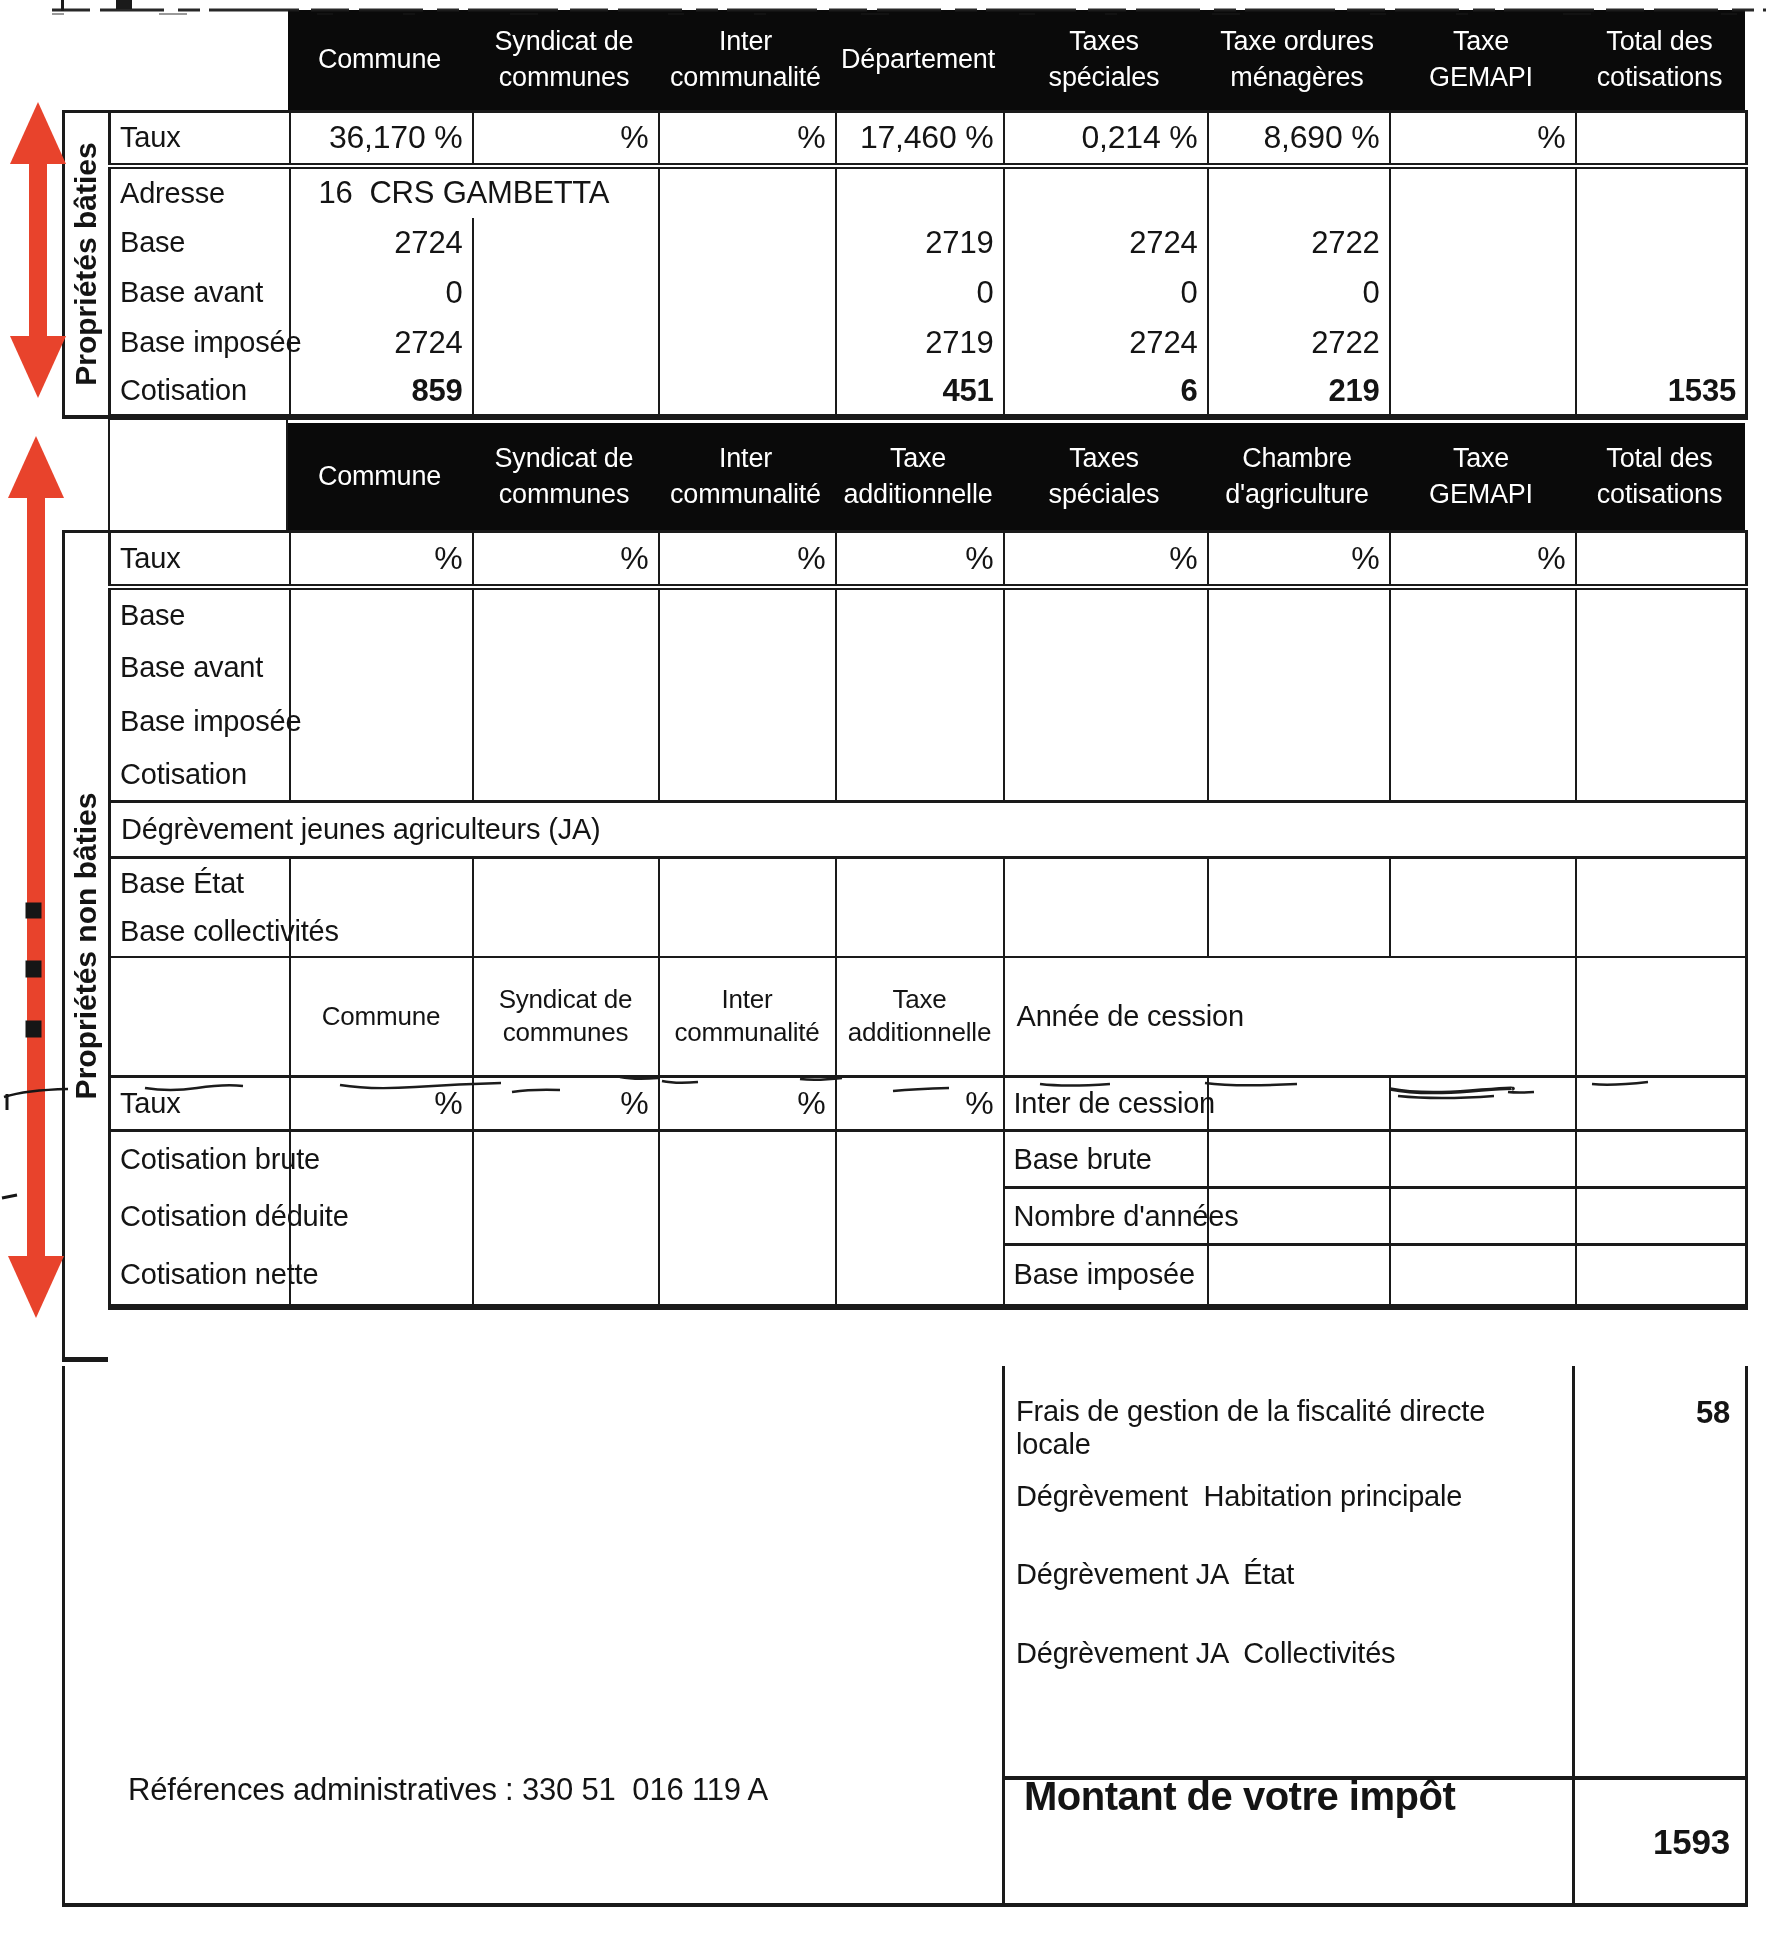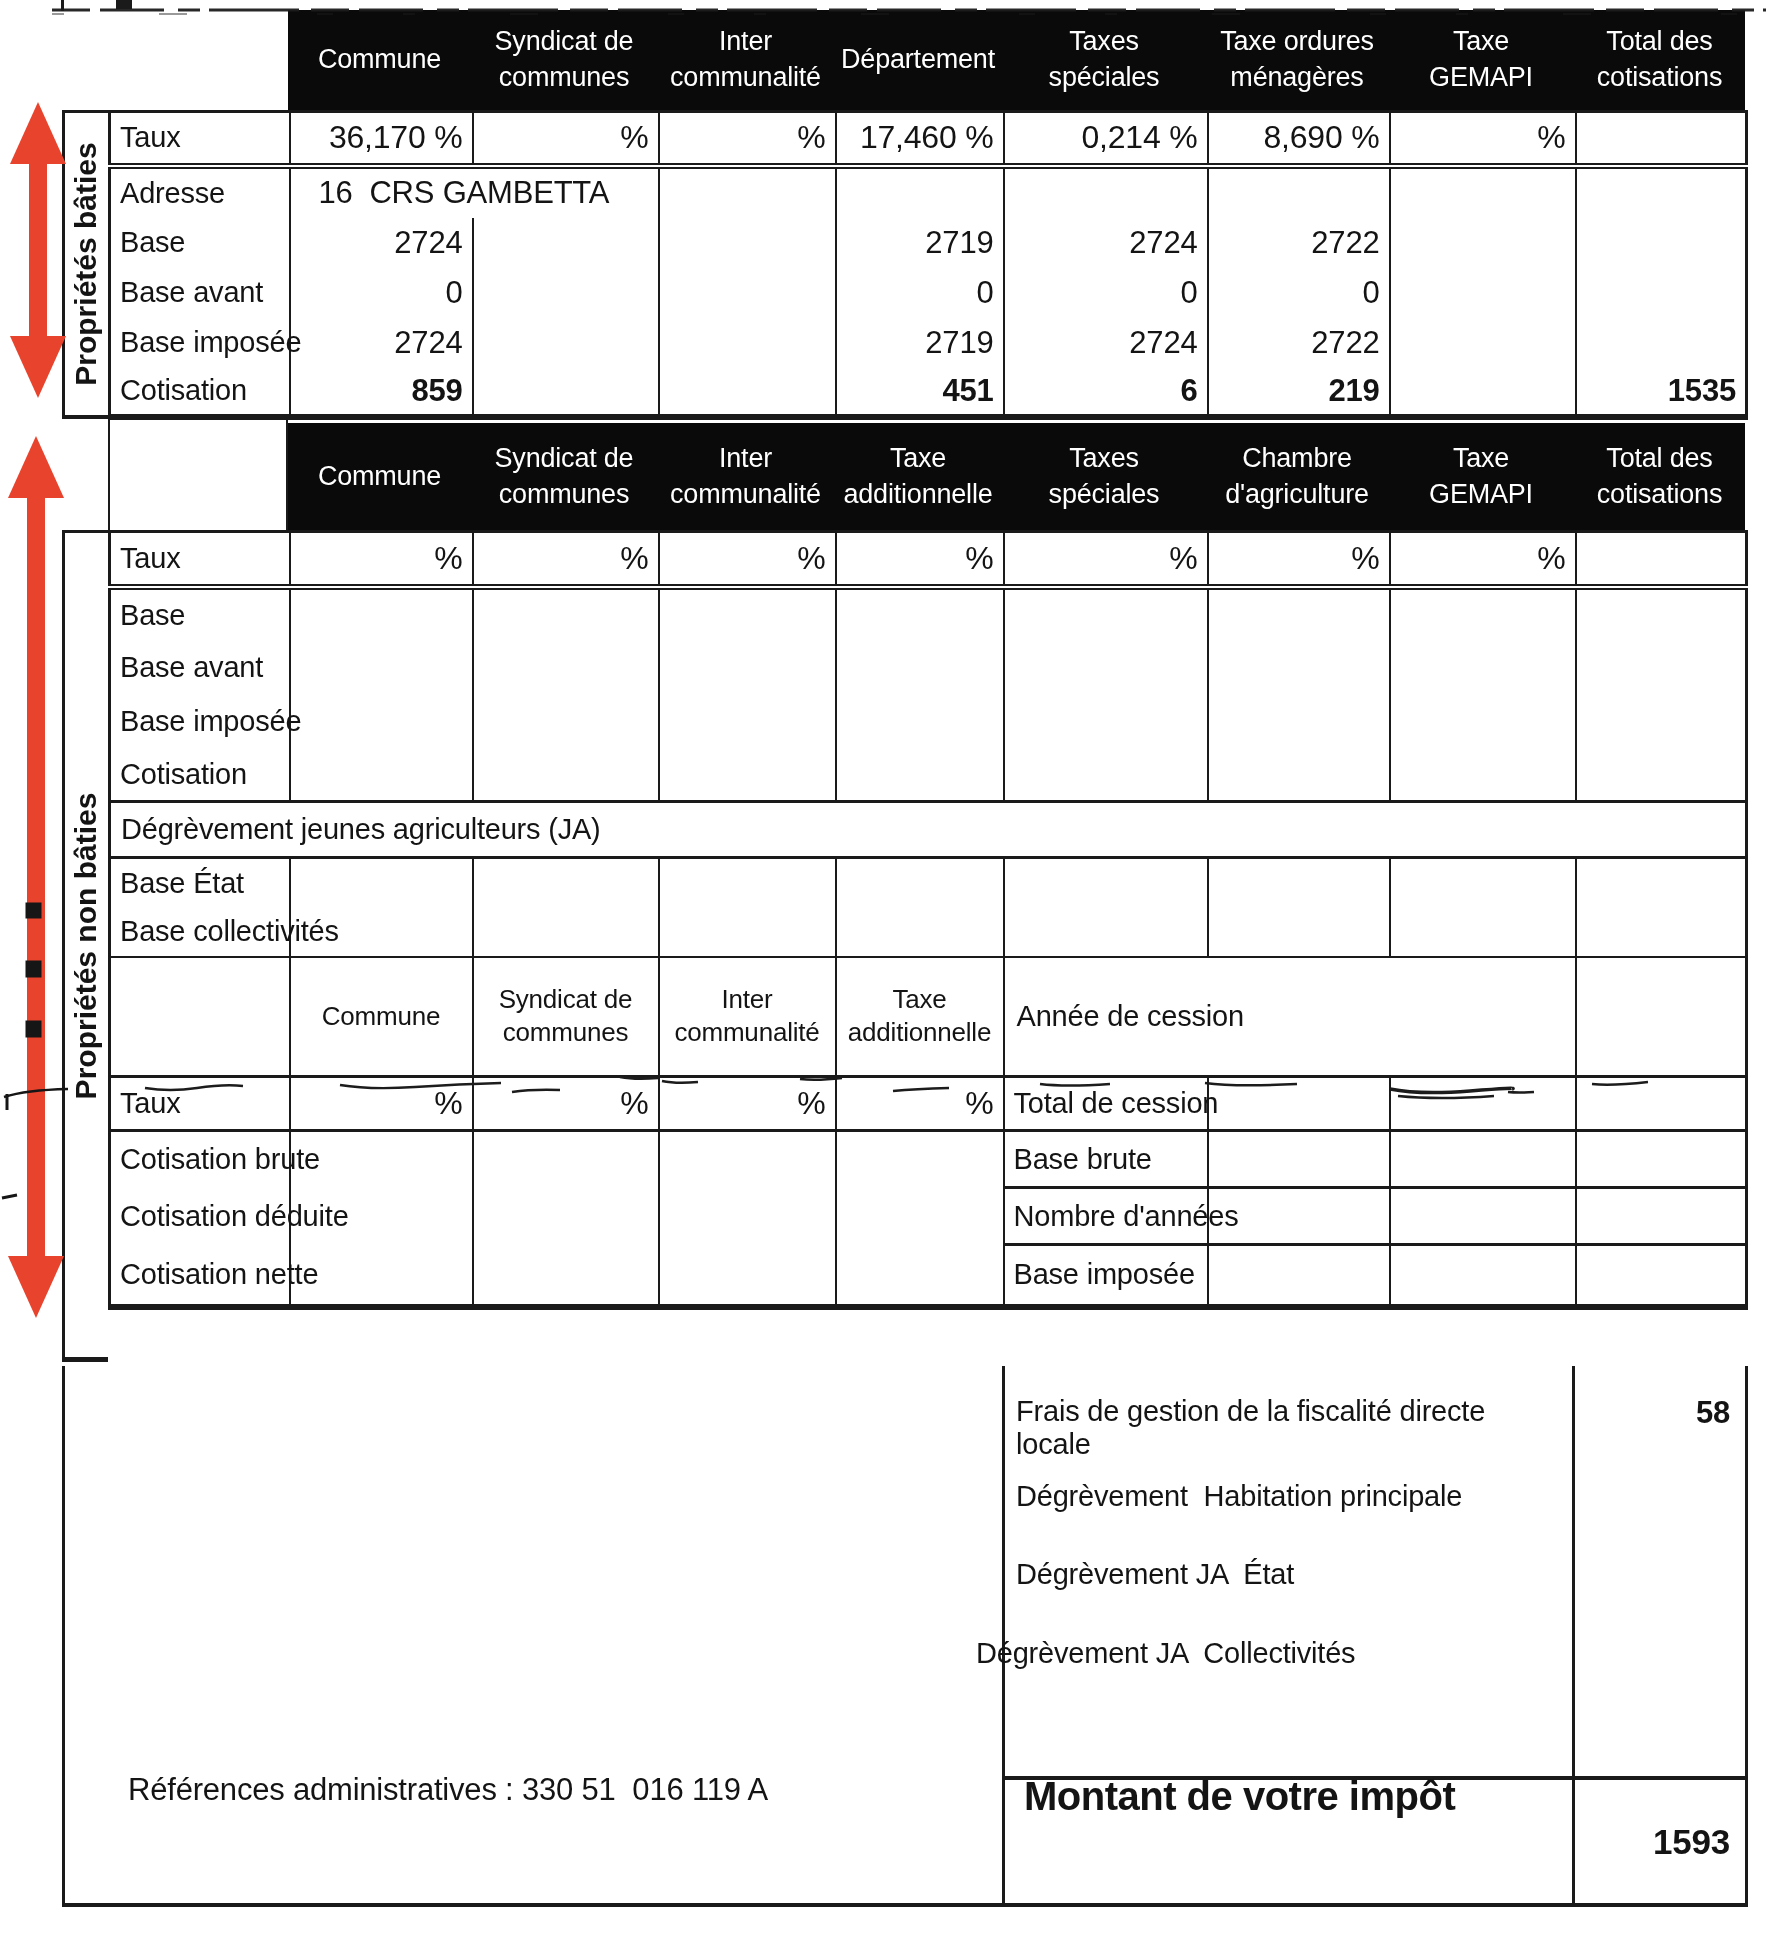--- a/index.html
+++ b/index.html
@@ -307,21 +307,21 @@
       <td class="shead"><span>Taxe</span><br><span>additionnelle</span></td>
       <td class="lbl" colspan="3" style="vertical-align:middle;padding-left:12px;">Année de cession</td>
       <td></td>
     </tr>
     <tr class="sub3" style="height:54px">
       <td class="lbl">Taux</td>
       <td class="pct">%</td>
       <td class="pct">%</td>
       <td class="pct">%</td>
       <td class="pct">%</td>
-      <td class="lbl">Total de cession</td>
+      <td class="lbl">Inter de cession</td>
       <td></td>
       <td></td>
       <td></td>
     </tr>
     <tr style="height:57px">
       <td class="lbl nh">Cotisation brute</td>
       <td class="nh"></td>
           <td class="nh"></td>
           <td class="nh"></td>
           <td class="nh"></td>
@@ -359,21 +359,21 @@
   <div class="abs" style="left:1002px;top:1366px;width:746px;height:541px;border-left:3px solid var(--line);border-right:3px solid var(--line);border-bottom:4px solid var(--line);"></div>
   <div class="abs" style="left:1572px;top:1366px;width:3px;height:541px;background:var(--line);"></div>
   <div class="abs" style="left:1002px;top:1776px;width:746px;height:4px;background:var(--line);"></div>
 
   <div class="abs feeline" style="left:1016px;top:1395px;width:545px;">Frais de gestion de la fiscalité directe locale</div>
   <div class="abs amt" style="left:1580px;top:1395px;width:158px;font-size:31px;">58</div>
   <div class="abs feeline" style="left:1016px;top:1480px;width:545px;">Dégrèvement  Habitation principale</div>
   <div class="abs amt" style="left:1580px;top:1480px;width:158px;font-size:31px;"></div>
   <div class="abs feeline" style="left:1016px;top:1558px;width:545px;">Dégrèvement JA  État</div>
   <div class="abs amt" style="left:1580px;top:1558px;width:158px;font-size:31px;"></div>
-  <div class="abs feeline" style="left:976px;top:1637px;width:545px;">Dégrèvement JA  Collectivités</div>
+  <div class="abs feeline" style="left:1016px;top:1637px;width:545px;">Dégrèvement JA  Collectivités</div>
   <div class="abs amt" style="left:1580px;top:1637px;width:158px;font-size:31px;"></div>
 
   <div class="abs refs pre" style="left:128px;top:1772px;">Références administratives : 330 51  016 119 A</div>
   <div class="abs montant" style="left:1024px;top:1774px;">Montant de votre impôt</div>
   <div class="abs amt" style="left:1580px;top:1822px;width:158px;font-size:35px;">1593</div>
 
   <svg class="abs" width="1772" height="1946" viewBox="0 0 1772 1946" style="left:0;top:0;pointer-events:none;">
 
     <g stroke="#1c1c1c" fill="none">
       <path d="M52 10 H1766" stroke-width="3" stroke-dasharray="38 10 64 14 22 9 90 12" opacity="0.95"></path>

